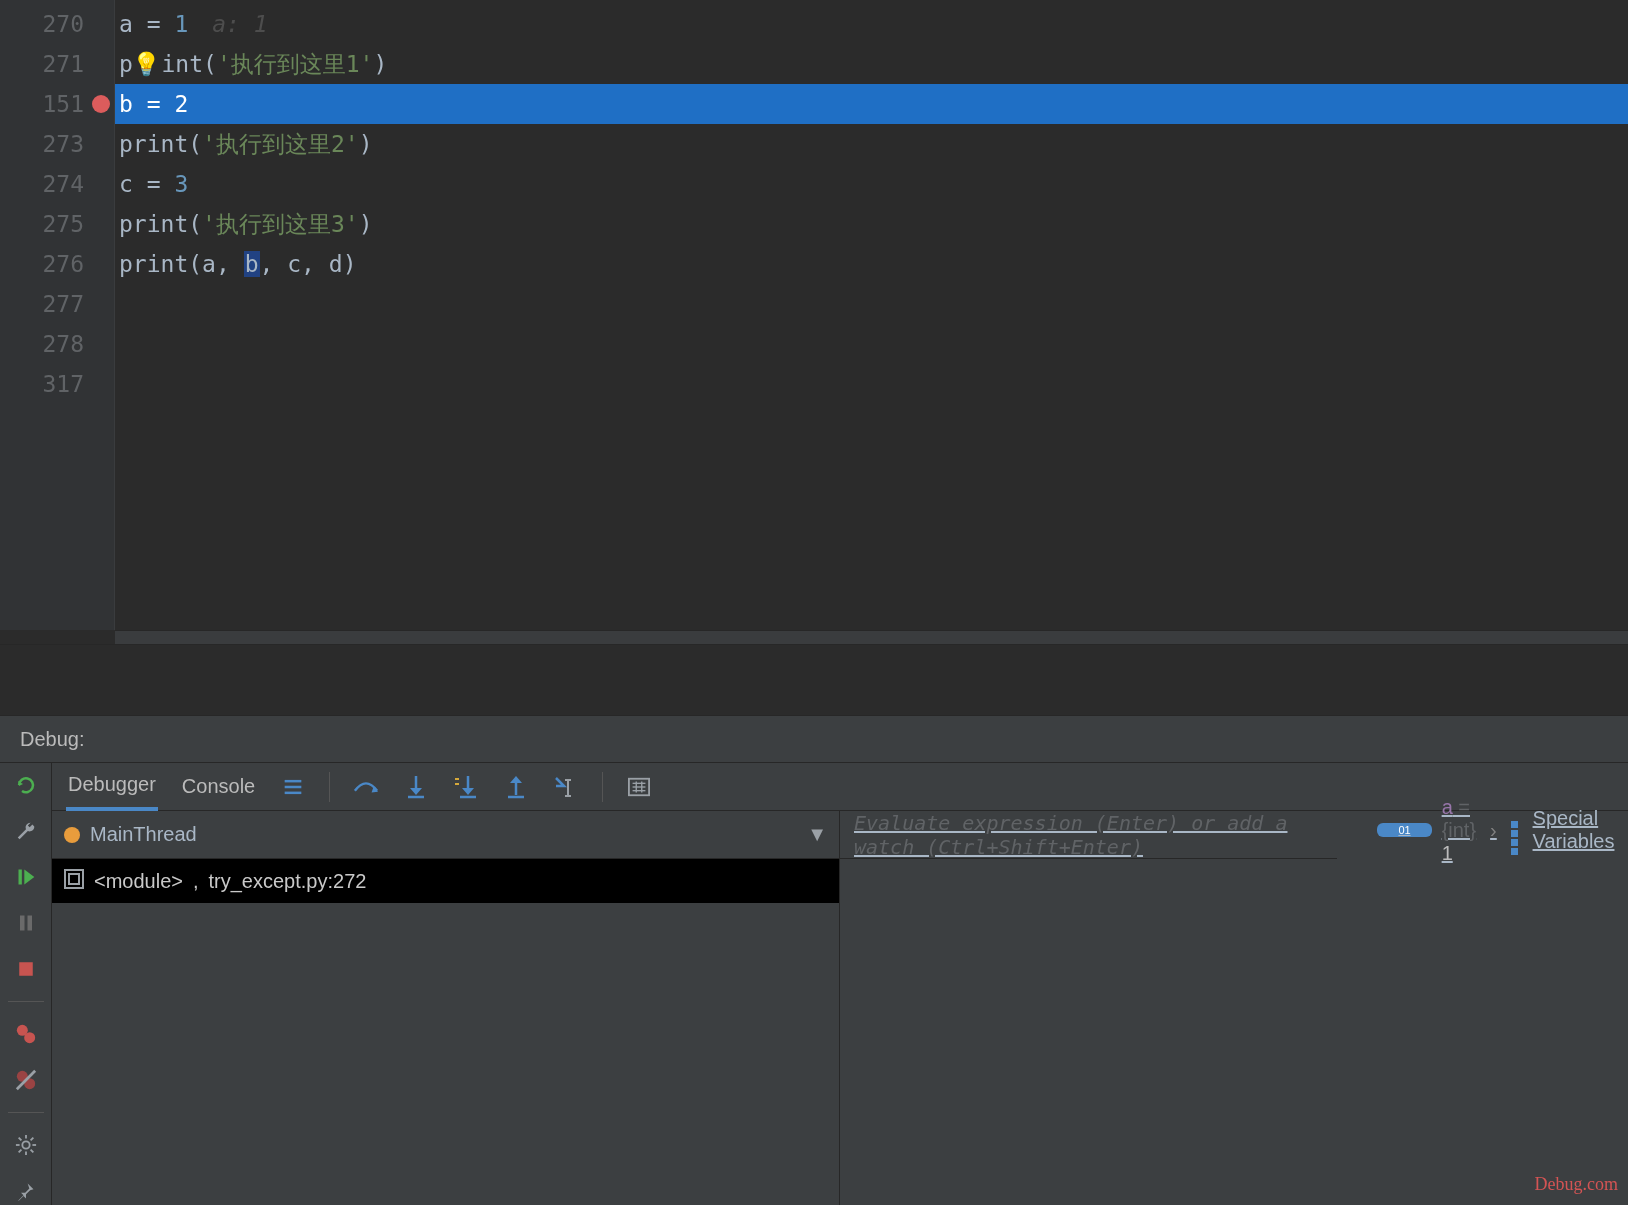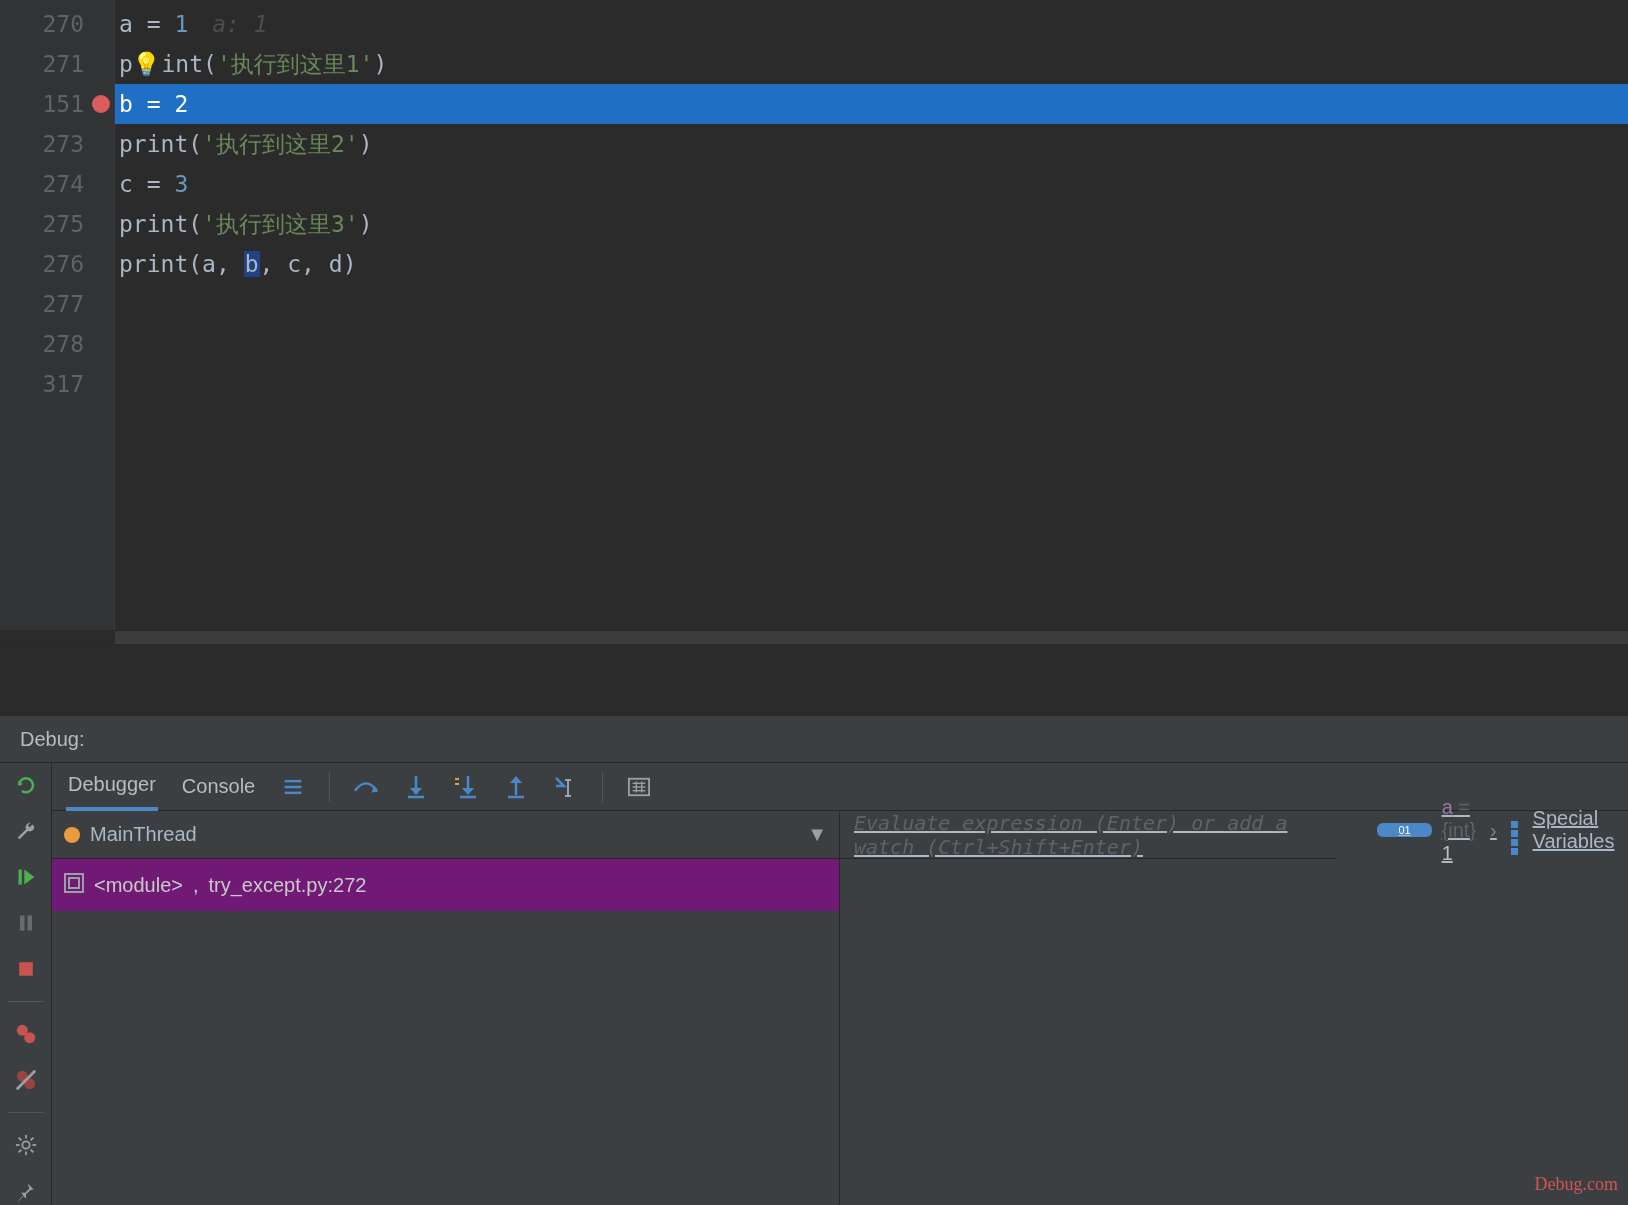--- a/index.html
+++ b/index.html
@@ -97,22 +97,22 @@
   display: flex; flex-direction: column;
 }
 .thread-row {
   height: 48px; display: flex; align-items: center; justify-content: space-between;
   padding: 0 12px; border-bottom: 1px solid #272727;
   background: #3c3f41; font-size: 20px;
 }
 .thread-left { display:flex; align-items:center; gap:10px; }
 .thread-dot { width:16px;height:16px;border-radius:50%;background:#e89c3c; }
 .frame-row {
-  height: 52px; display: flex; align-items: center; gap: 10px;
-  padding: 0 12px; background: #701a75;
+  height: 44px; display: flex; align-items: center; gap: 10px;
+  padding: 0 12px; background: #000000;
   font-size: 20px; color: #c9c9c9;
 }
 .frame-icon { color: #a0a0a0; }
 .vars-pane { width: 50%; display: flex; flex-direction: row; text-decoration: underline; }
 .watch-input {
   height: 48px; padding: 0 14px;
   display:flex;align-items:center;
   border-bottom: 1px solid #272727;
   font-family: Consolas, monospace; font-size: 20px;
   color: #606366; font-style: italic;

